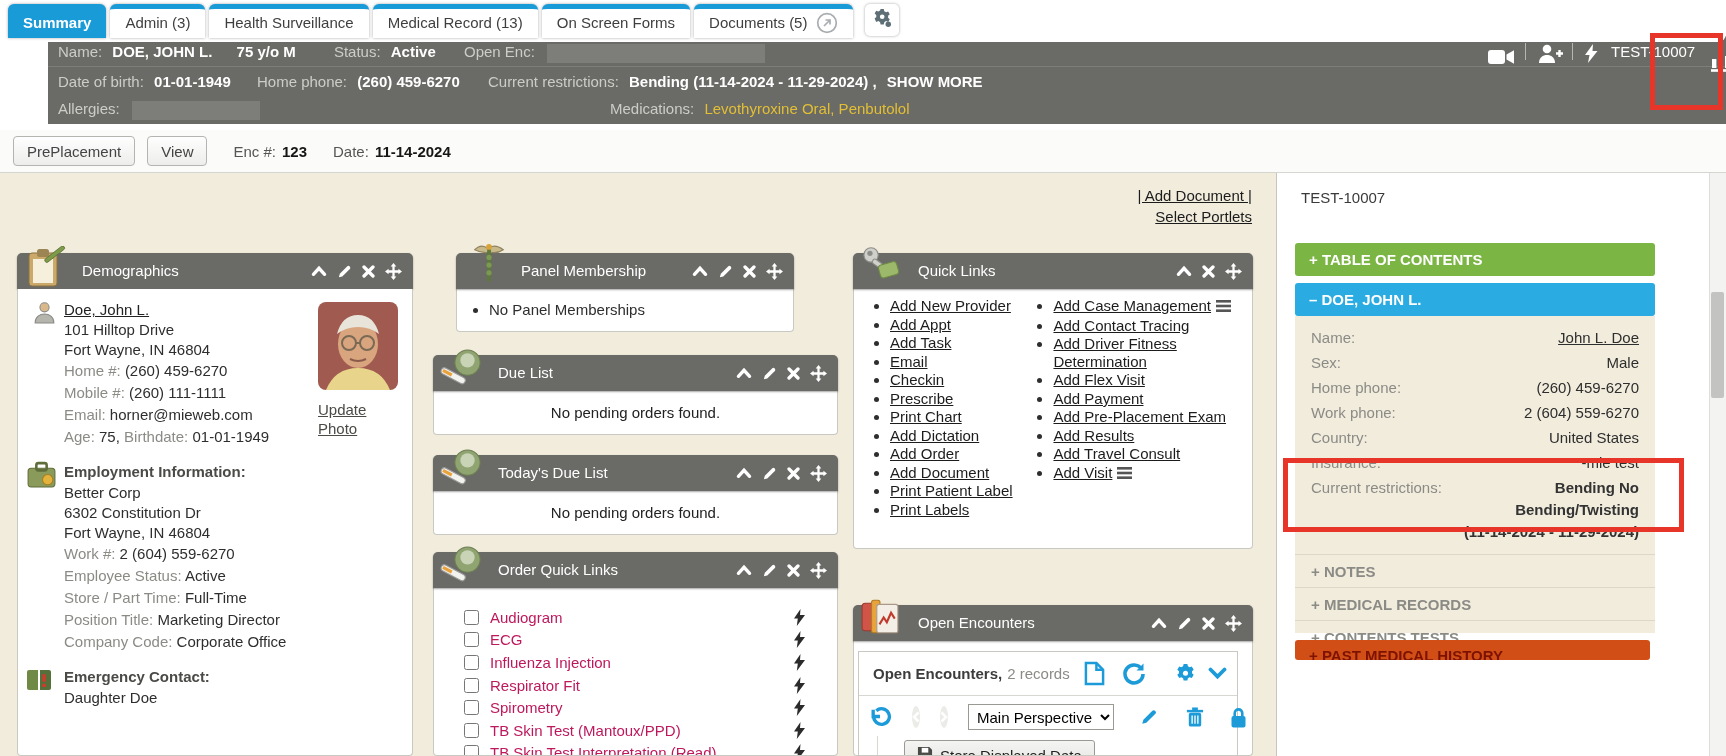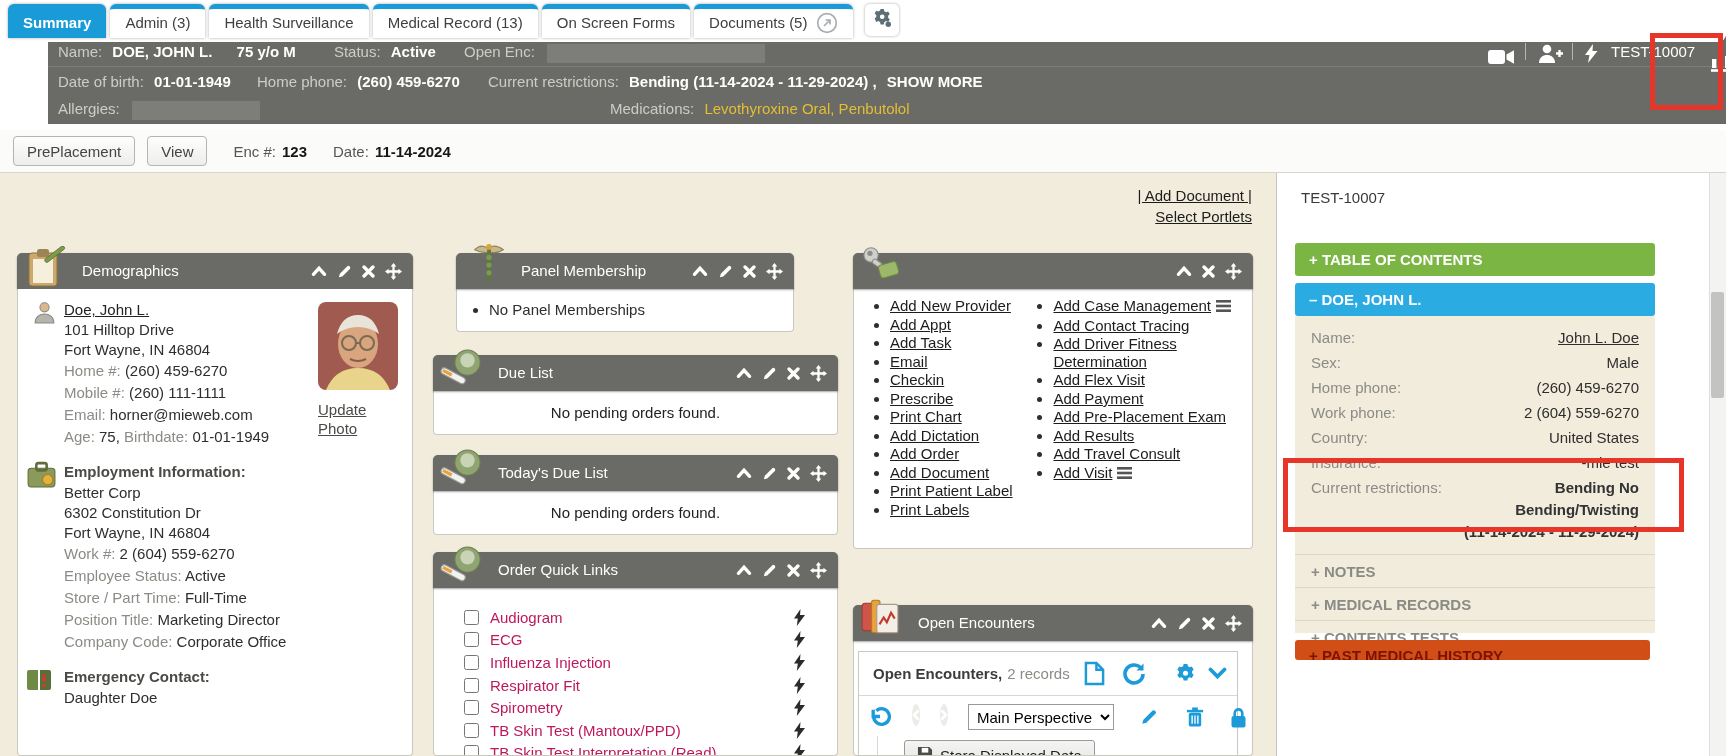--- a/index.html
+++ b/index.html
@@ -88,21 +88,21 @@
   .ql-cols li { margin-bottom:1px; line-height:17.5px; }
   .ql-cols a { color:#1c1c1c; text-decoration:underline; cursor:pointer; }
   .li-ico { display:inline-block; vertical-align:-1px; margin-left:5px; }
 
   
   .oe-inner { border:1px solid #c9c9c3; margin:10px 14px 0 4px; background:#fff; }
   .oe-title-row { display:flex; align-items:center; padding:9px 10px 9px 14px; border-bottom:1px solid #d8d8d3; }
   .oe-title-row .t1 { font-weight:bold; color:#3c3c3c; }
   .oe-title-row .t2 { color:#8b8b86; margin-left:5px; }
   .oe-ico { cursor:pointer; display:flex; align-items:center; }
-  .oe-controls { display:flex; gap:20px; padding:8px 10px 6px 10px; }
+  .oe-controls { display:flex; align-items:center; gap:20px; padding:8px 10px 6px 10px; }
   .circ { width:22px; height:22px; border-radius:50%; background:#ebebe7; display:flex; align-items:center; justify-content:center; cursor:pointer; }
   .oe-select { height:26px; font-size:15px; font-family:inherit; border:1px solid #9a9a95; background:#fff; padding:0 4px; }
   .oe-store-row { padding:4px 0 0 26px; border-left:1px solid #d8d8d3; margin-left:18px; }
   .store-btn { display:inline-flex; align-items:center; gap:7px; height:30px; padding:0 12px;
                background:linear-gradient(#f4f4f2,#e4e4e1); border:1px solid #9a9a95; border-radius:3px;
                font-size:15px; font-family:inherit; color:#222; cursor:pointer; }
 
   
   .sidebar { position:absolute; left:1277px; top:0; width:432px; height:583px; background:#fff; }
   .sb-chartid { position:absolute; left:24px; top:16px; color:#3a3a3a; }
@@ -537,20 +537,21 @@
       </div>
 
       <div class="portlet" style="left:853px; top:80px; width:400px;">
         <div class="p-head">
           <span class="p-fig"><svg width="42" height="40" viewBox="0 0 38 36">
                 <circle cx="10" cy="8" r="6.5" fill="#cfcfcb" stroke="#8e8e88"></circle>
                 <circle cx="9" cy="6.5" r="2.4" fill="#8e8e88"></circle>
                 <rect x="13" y="11" width="15" height="4.5" rx="2" transform="rotate(36 13 11)" fill="#cfcfcb" stroke="#8e8e88"></rect>
                 <rect x="16" y="18" width="17" height="12" rx="3" transform="rotate(-16 16 18)" fill="#9cb86a" stroke="#6f8a45"></rect>
               </svg></span>
+          <div class="p-title">Quick Links</div>
           <div class="p-icons">
             <span>
                 <svg width="16" height="13" viewBox="0 0 16 14">
                   <path d="M2 10 L8 3.5 L14 10" stroke="#fff" stroke-width="3.6" fill="none" stroke-linecap="round"></path>
                 </svg>
               </span>
             <span>
                 <svg width="13" height="13" viewBox="0 0 14 14">
                   <path d="M2.2 2.2 L11.8 11.8 M11.8 2.2 L2.2 11.8" stroke="#fff" stroke-width="3.6" stroke-linecap="round"></path>
                 </svg>

